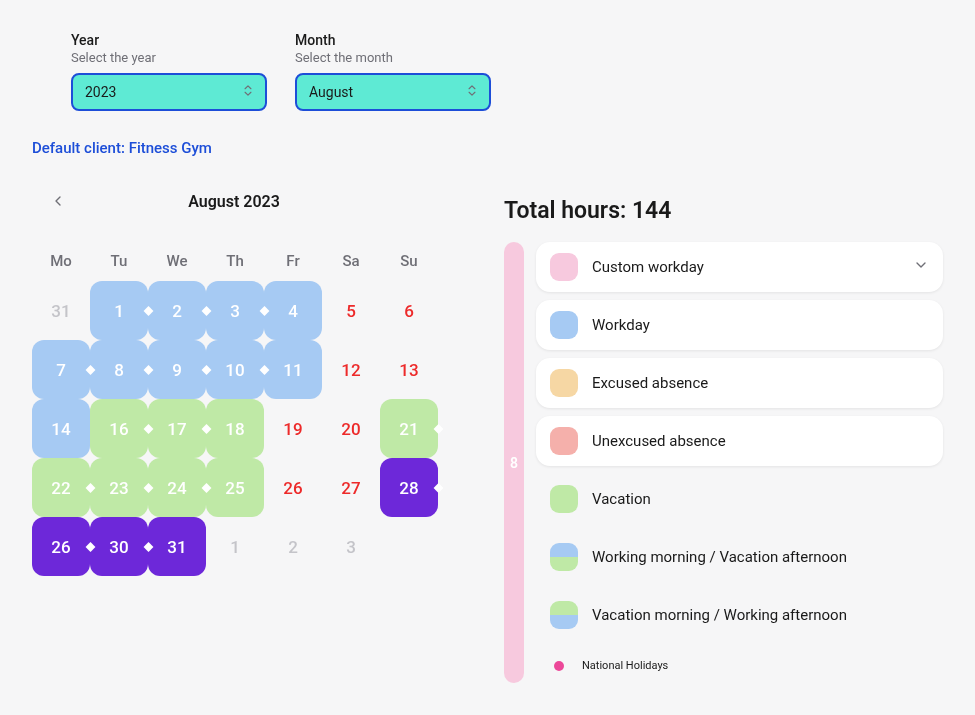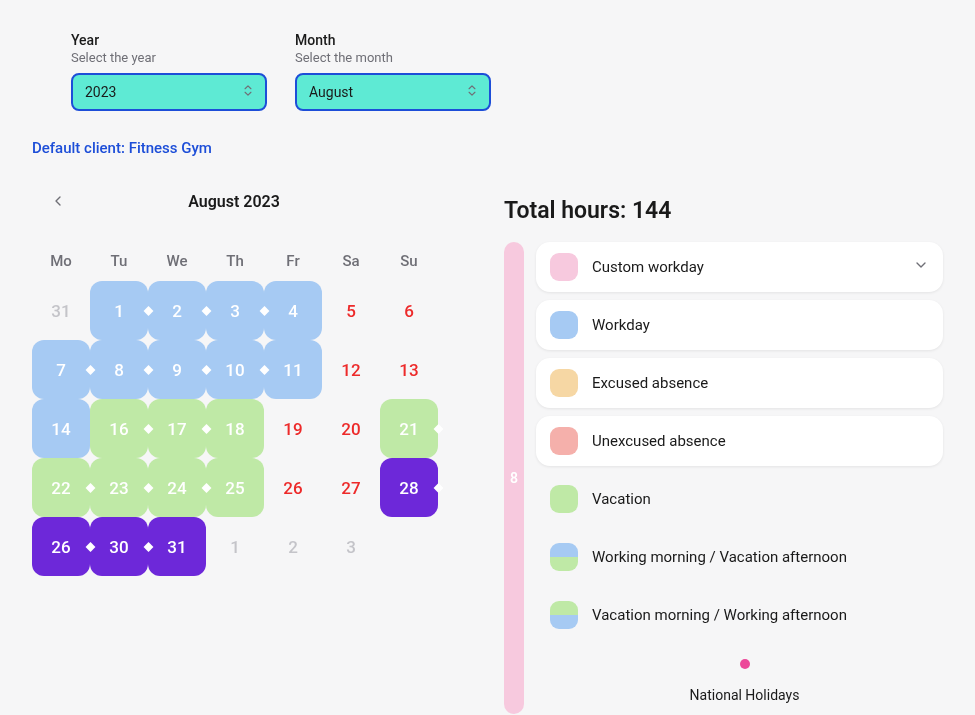--- a/index.html
+++ b/index.html
@@ -198,22 +198,21 @@
     .sw-vac      { background: #bfe9a6; }
     .chevron-right {
       margin-left: auto;
       color: #6f6f76;
     }
     .holiday-row {
       display: flex;
       align-items: center;
       gap: 18px;
       padding: 11px 8px 11px 18px;
-      font-size: 14px;
-      flex-direction: column;
+      font-size: 11px;
     }
     .holiday-bullet {
       width: 10px;
       height: 10px;
       border-radius: 50%;
       background: #ec4899;
       flex-shrink: 0;
     }
   </style>
 </head>

